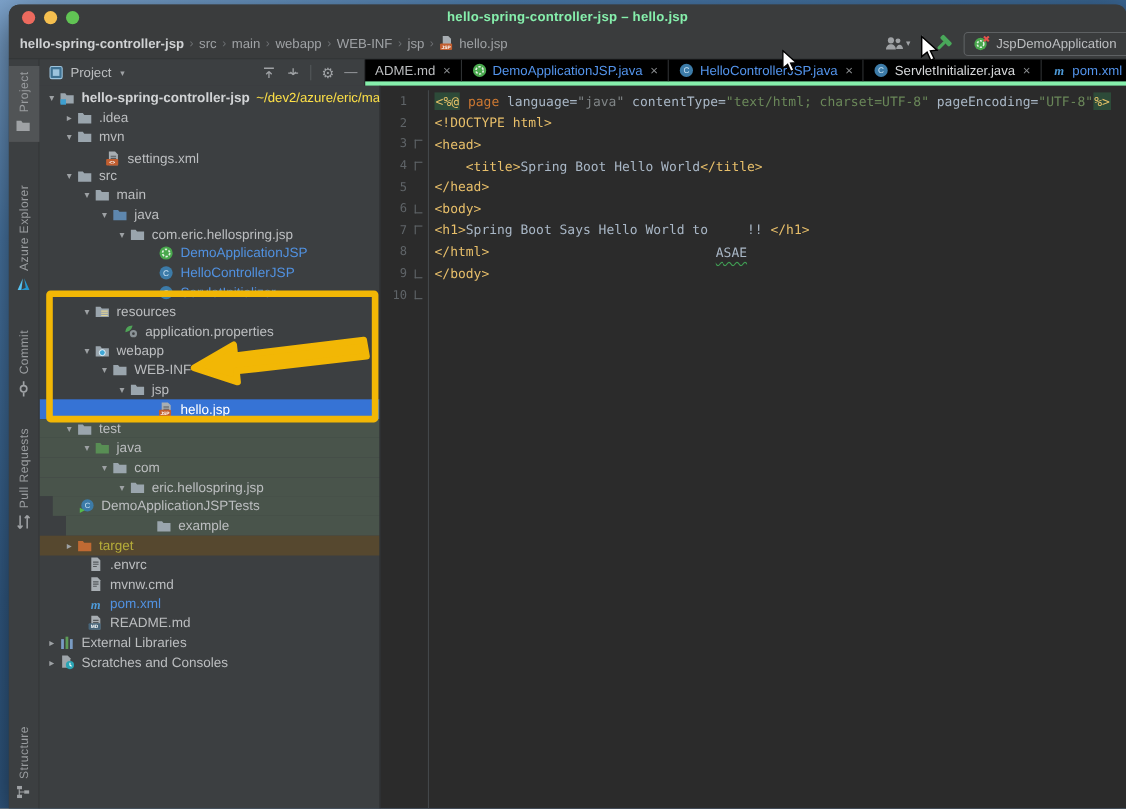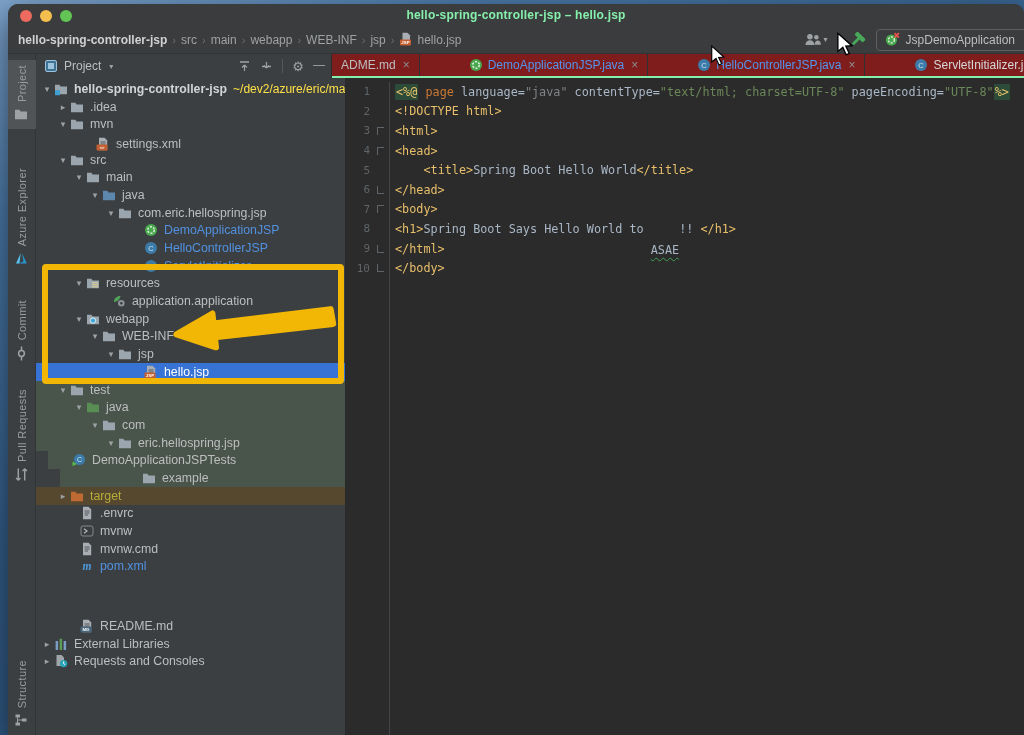--- a/index.html
+++ b/index.html
@@ -52,22 +52,22 @@
   
   .panel-header { width:296px; flex:none; background:#3c3f41; display:flex; align-items:center;
     padding:0 6px 0 8px; border-right:1px solid #2a2c2e; }
   .ph-ic { width:14px; height:14px; display:flex; margin-right:6px; }
   .ph-title { font-size:12px; color:#bcbec0; }
   .ph-dd { font-size:8px; color:#9fa2a5; margin-left:8px; }
   .ph-actions { margin-left:auto; display:flex; align-items:center; gap:9px; color:#9fa2a5; }
   .ph-actions svg { display:block; }
   .ph-sep { width:1px; height:14px; background:#54575a; }
   
-  .tabs { flex:1; background:#7f1d1d; display:flex; align-items:stretch; overflow:hidden;
-    border-bottom:2px solid #86efac;gap:40px; }
+  .tabs { flex:1; background:#000000; display:flex; align-items:stretch; overflow:hidden;
+    border-bottom:4px solid #86efac; }
   .tab { display:flex; align-items:center; gap:5px; padding:0 9px; font-size:12px;
     color:#bcbec0; border-right:1px solid #2e3133; white-space:nowrap; cursor:pointer; }
   .tab .t-ic { width:14px; height:14px; display:flex; flex:none; }
   .tab .t-close { color:#8c8f92; font-size:12px; margin-left:2px; }
   .tab.blue .t-label { color:#5394ec; }
   .tab.white .t-label { color:#d6d8da; }
   
   .bodyrow { flex:1; display:flex; min-height:0; }
   .treepanel { width:310px; flex:none; background:#3c3f41; border-right:1px solid #282a2c;
     padding-top:2px; overflow:hidden; position:relative; }
@@ -441,21 +441,21 @@
             </div>
             <div class="trow isfile" style="padding-left: 52px;">
               <span class="chev"></span>
               <span class="t-ic">
                 <svg width="14" height="14" viewBox="0 0 14 14">
                   <path d="M2 8c0-3.5 2.5-6 6.5-6C8 5 6 7.5 2 8z" fill="#4fa457"></path>
                   <circle cx="9.3" cy="9.3" r="3.3" fill="#8a9296"></circle>
                   <circle cx="9.3" cy="9.3" r="1.2" fill="#3c3f41"></circle>
                 </svg>
               </span>
-              <span class="lbl">application.application</span>
+              <span class="lbl">application.properties</span>
             </div>
             <div class="trow" style="padding-left: 36px;">
               <span class="chev">▾</span>
               <span class="t-ic">
                 <svg width="14" height="14" viewBox="0 0 14 14">
                   <path d="M1 2.8h4.3l1.3 1.7H13v7.7H1z" fill="#9aa5ad"></path>
                   <circle cx="7" cy="8.6" r="2.7" fill="#3fa7d6" stroke="#e8f4fb" stroke-width="0.9"></circle>
                 </svg>
               </span>
               <span class="lbl">webapp</span>
@@ -570,50 +570,40 @@
                     <line x1="4.6" y1="9" x2="8" y2="9"></line>
                   </g>
                 </svg>
               </span>
               <span class="lbl">.envrc</span>
             </div>
             <div class="trow isfile" style="padding-left: 20px;">
               <span class="chev"></span>
               <span class="t-ic">
                 <svg width="14" height="14" viewBox="0 0 14 14">
-                  <rect x="1" y="2" width="12" height="10" rx="2" fill="#3b3e40" stroke="#85898c"></rect>
-                  <path d="M4 4.8l3 2.2-3 2.2" stroke="#b0b6ba" stroke-width="1.2" fill="none"></path>
-                </svg>
-              </span>
-              <span class="lbl">mvnw</span>
-            </div>
-            <div class="trow isfile" style="padding-left: 20px;">
-              <span class="chev"></span>
-              <span class="t-ic">
-                <svg width="14" height="14" viewBox="0 0 14 14">
                   <path d="M3 .8h5.6l2.6 2.6v9.8H3z" fill="#a8aeb3"></path>
                   <g stroke="#55595c" stroke-width="1">
                     <line x1="4.6" y1="5" x2="9.6" y2="5"></line>
                     <line x1="4.6" y1="7" x2="9.6" y2="7"></line>
                     <line x1="4.6" y1="9" x2="8" y2="9"></line>
                   </g>
                 </svg>
               </span>
               <span class="lbl">mvnw.cmd</span>
             </div>
             <div class="trow isfile blue" style="padding-left: 20px;">
               <span class="chev"></span>
               <span class="t-ic">
                 <svg width="14" height="14" viewBox="0 0 14 14">
                   <text x="7" y="11.3" font-size="11.5" font-style="italic" font-weight="bold" fill="#4e9bda" text-anchor="middle" font-family="serif">m</text>
                 </svg>
               </span>
               <span class="lbl">pom.xml</span>
             </div>
-            <div class="trow isfile" style="padding-left: 20px; margin-top: 42px;">
+            <div class="trow isfile" style="padding-left: 20px;">
               <span class="chev"></span>
               <span class="t-ic">
                 <svg width="14" height="14" viewBox="0 0 14 14">
                   <path d="M3 .8h5.6l2.6 2.6v9.8H3z" fill="#a8aeb3"></path>
                   <g stroke="#55595c" stroke-width="1">
                     <line x1="4.6" y1="5" x2="9.6" y2="5"></line>
                     <line x1="4.6" y1="7" x2="9.6" y2="7"></line>
                     <line x1="4.6" y1="9" x2="8" y2="9"></line>
                   </g>
                   <rect x="0.5" y="7.5" width="11" height="6" rx="1" fill="#47657a"></rect>
@@ -635,21 +625,21 @@
             </div>
             <div class="trow" style="padding-left: 4px;">
               <span class="chev">▸</span>
               <span class="t-ic">
                 <svg width="14" height="14" viewBox="0 0 14 14">
                   <path d="M2.5 1h5L10 3.5V12H2.5z" fill="#9fa6ab"></path>
                   <circle cx="9.6" cy="9.6" r="3.7" fill="#2aa5b5"></circle>
                   <path d="M9.6 7.6v2.1l1.5.9" stroke="#fff" stroke-width="1" fill="none"></path>
                 </svg>
               </span>
-              <span class="lbl">Requests and Consoles</span>
+              <span class="lbl">Scratches and Consoles</span>
             </div>
           </div>
         <div class="editor">
           <div class="gutter" id="gutter">
               <div class="gline">
                 <span class="num">1</span>
                 <span class="fmark "></span>
               </div>
               <div class="gline">
                 <span class="num">2</span>
@@ -684,21 +674,20 @@
                 <span class="fmark close"></span>
               </div>
               <div class="gline">
                 <span class="num">10</span>
                 <span class="fmark close"></span>
               </div>
             </div>
           <div class="codecol" id="code">
               <div class="cline"><span class="tk-dir">&lt;%@</span><span class="tk-pl"> </span><span class="tk-kw">page</span><span class="tk-pl"> language=</span><span class="tk-sgrey">"java"</span><span class="tk-pl"> contentType=</span><span class="tk-str">"text/html; charset=UTF-8"</span><span class="tk-pl"> pageEncoding=</span><span class="tk-str">"UTF-8"</span><span class="tk-dir">%&gt;</span></div>
               <div class="cline"><span class="tk-tag">&lt;!DOCTYPE html&gt;</span></div>
-              <div class="cline"><span class="tk-tag">&lt;html&gt;</span></div>
               <div class="cline"><span class="tk-tag">&lt;head&gt;</span></div>
               <div class="cline"><span class="tk-pl">    </span><span class="tk-tag">&lt;title&gt;</span><span class="tk-pl">Spring Boot Hello World</span><span class="tk-tag">&lt;/title&gt;</span></div>
               <div class="cline"><span class="tk-tag">&lt;/head&gt;</span></div>
               <div class="cline"><span class="tk-tag">&lt;body&gt;</span></div>
               <div class="cline"><span class="tk-tag">&lt;h1&gt;</span><span class="tk-pl">Spring Boot Says Hello World to </span><span class="tk-typo">ASAE</span><span class="tk-pl">!! </span><span class="tk-tag">&lt;/h1&gt;</span></div>
               <div class="cline"><span class="tk-tag">&lt;/html&gt;</span></div>
               <div class="cline"><span class="tk-tag">&lt;/body&gt;</span></div>
             </div>
         </div>
       </div>

